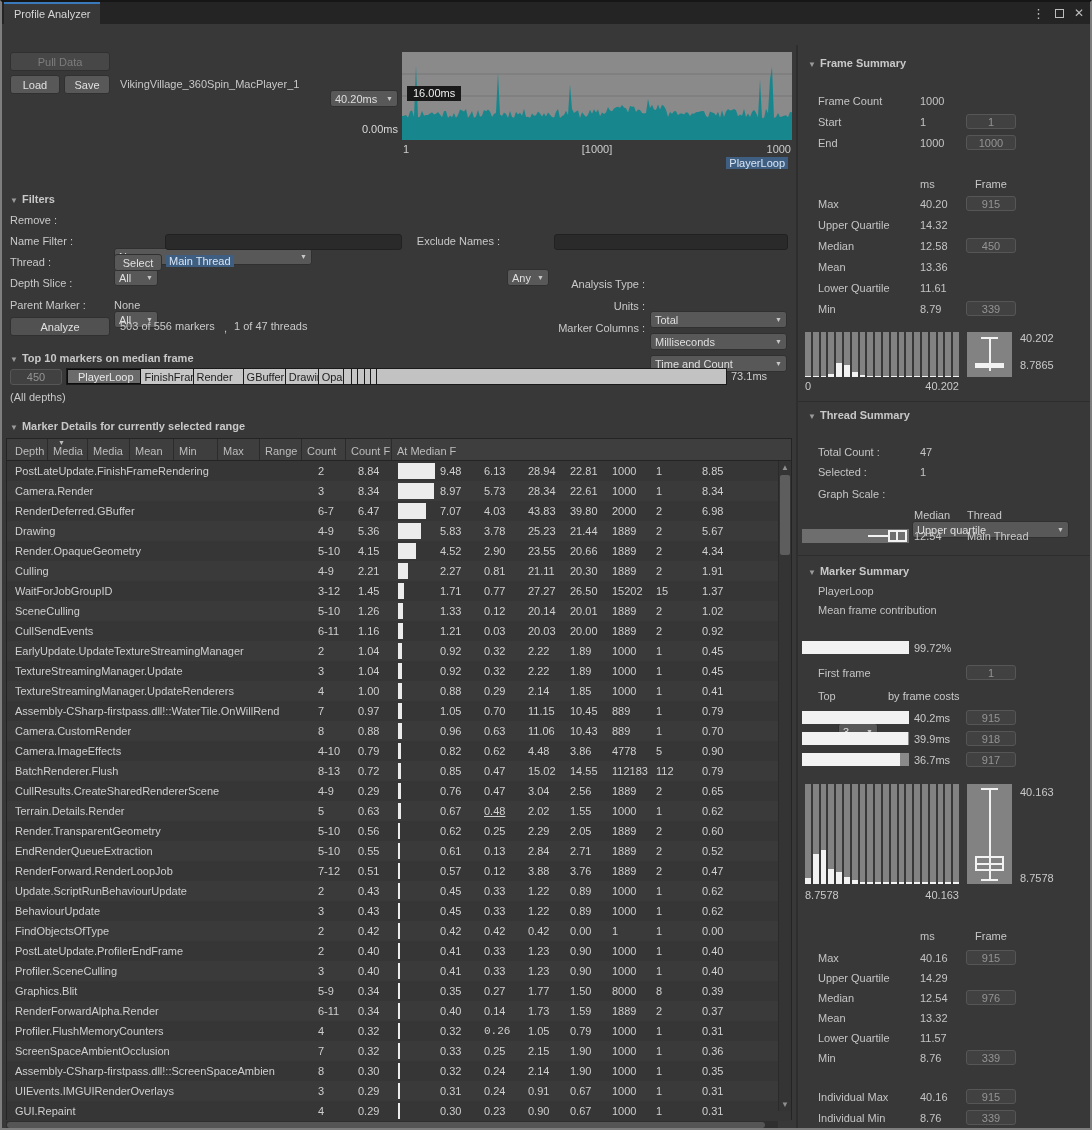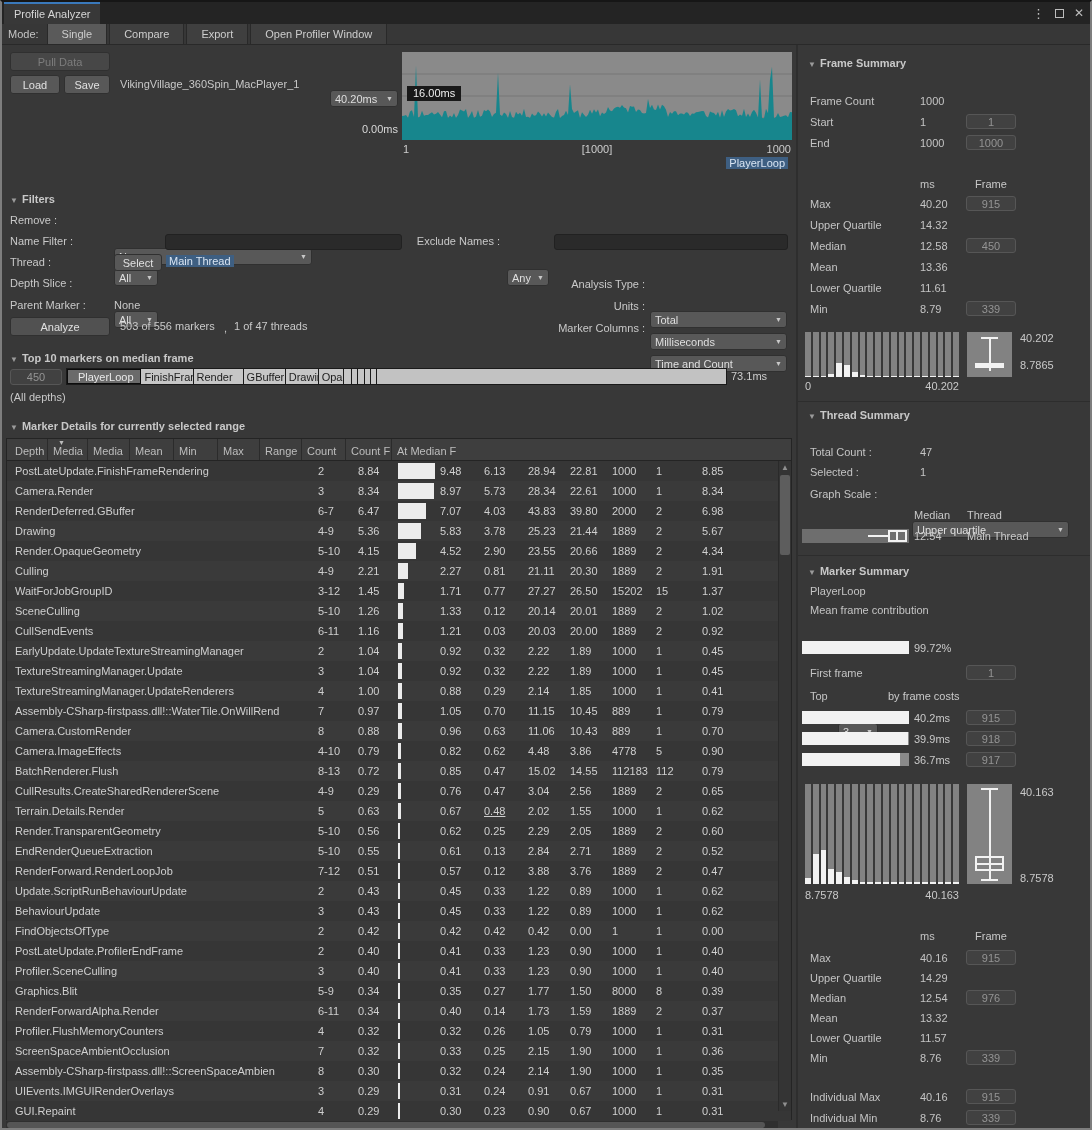--- a/index.html
+++ b/index.html
@@ -60,21 +60,21 @@
   .mbar{height:16px;background:#ececec;}
   
   .vscroll{position:absolute;right:0;top:22px;width:13px;bottom:8px;background:#343434;border-left:1px solid #2a2a2a;}
   .vthumb{position:absolute;left:1px;width:10px;background:#5d5d5d;border-radius:2px;}
   .sarrow{position:absolute;left:2px;font-size:8px;color:#8f8f8f;}
   .hscroll{position:absolute;left:4px;top:1119px;width:772px;height:8px;background:#2f2f2f;}
   .hthumb{position:absolute;left:1px;top:1px;height:6px;width:758px;background:#555;border-radius:3px;}
   
   .rpanel{position:absolute;left:794px;top:43px;width:296px;bottom:0;background:#383838;border-left:2px solid #2e2e2e;}
   .divider{position:absolute;left:0;width:100%;height:1px;background:#2d2d2d;}
-  .stat-label{position:absolute;left:12px;color:#c4c4c4;}
+  .stat-label{position:absolute;left:20px;color:#c4c4c4;}
   .stat-val{position:absolute;left:122px;color:#c4c4c4;}
   .stat-badge{position:absolute;left:168px;width:50px;}
   .hist{position:absolute;display:flex;gap:2px;align-items:flex-end;}
   .hist-col{flex:1;height:100%;background:#828282;position:relative;}
   .hist-bar{position:absolute;left:0;right:0;bottom:0;background:#f2f2f2;}
   .boxplot{position:absolute;background:#828282;}
   .bp-line{position:absolute;background:#f2f2f2;}
   .bp-box{position:absolute;border:2px solid #f2f2f2;}
   .wbar{position:absolute;background:#8a8a8a;}
   .wbar-fill{position:absolute;left:0;top:0;bottom:0;background:#f2f2f2;}
@@ -89,29 +89,20 @@
     <div class="tab">
       <span>Profile Analyzer</span>
     </div>
     <div class="win-icons">
       <span class="kebab">⋮</span>
       <span class="maxbox"></span>
       <span class="closex">✕</span>
     </div>
   </div>
 
-  <div class="toolbar">
-    <span class="mode-label">Mode:</span>
-    <span id="tb-buttons" style="display:flex;">
-        <span class="tb-btn active">Single</span>
-        <span class="tb-btn">Compare</span>
-        <span class="tb-btn">Export</span>
-        <span class="tb-btn">Open Profiler Window</span>
-      </span>
-  </div>
 
   <div class="btn disabled abs" style="left:8px;top:50px;width:100px;height:19px;">Pull Data</div>
   <div class="btn abs" style="left:8px;top:73px;width:50px;height:19px;">Load</div>
   <div class="btn abs" style="left:62px;top:73px;width:46px;height:19px;">Save</div>
   <div class="abs" style="left:118px;top:76px;width:272px;overflow:hidden;white-space:nowrap;color:#c8c8c8;">VikingVillage_360Spin_MacPlayer_1</div>
 
   <div class="dropdown abs" style="left:328px;top:52px;width:68px;">
     <span class="dd-label">40.20ms</span>
     <span class="dd-arrow">▼</span>
   </div>
@@ -654,21 +645,21 @@
           <div class="mt-cell" style="width: 78px; flex: 0 0 78px;">0.37</div>
         </div>
         <div class="mt-row">
           <div class="mt-cell name" style="width: 306px; flex: 0 0 306px;">Profiler.FlushMemoryCounters</div>
           <div class="mt-cell" style="width: 40px; flex: 0 0 40px;">4</div>
           <div class="mt-cell" style="width: 40px; flex: 0 0 40px;">0.32</div>
           <div class="mt-cell" style="width: 42px; flex: 0 0 42px;">
             <div class="mbar" style="width: 2px;"></div>
           </div>
           <div class="mt-cell" style="width: 44px; flex: 0 0 44px;">0.32</div>
-          <div class="mt-cell" style="width: 44px; flex: 0 0 44px;">0.26</div>
+          <div class="mt-cell" style="width: 44px; flex: 0 0 44px; font-family: Liberation Mono, monospace;">0.26</div>
           <div class="mt-cell" style="width: 42px; flex: 0 0 42px;">1.05</div>
           <div class="mt-cell" style="width: 42px; flex: 0 0 42px;">0.79</div>
           <div class="mt-cell" style="width: 44px; flex: 0 0 44px;">1000</div>
           <div class="mt-cell" style="width: 46px; flex: 0 0 46px;">1</div>
           <div class="mt-cell" style="width: 78px; flex: 0 0 78px;">0.31</div>
         </div>
         <div class="mt-row">
           <div class="mt-cell name" style="width: 306px; flex: 0 0 306px;">ScreenSpaceAmbientOcclusion</div>
           <div class="mt-cell" style="width: 40px; flex: 0 0 40px;">7</div>
           <div class="mt-cell" style="width: 40px; flex: 0 0 40px;">0.32</div>

